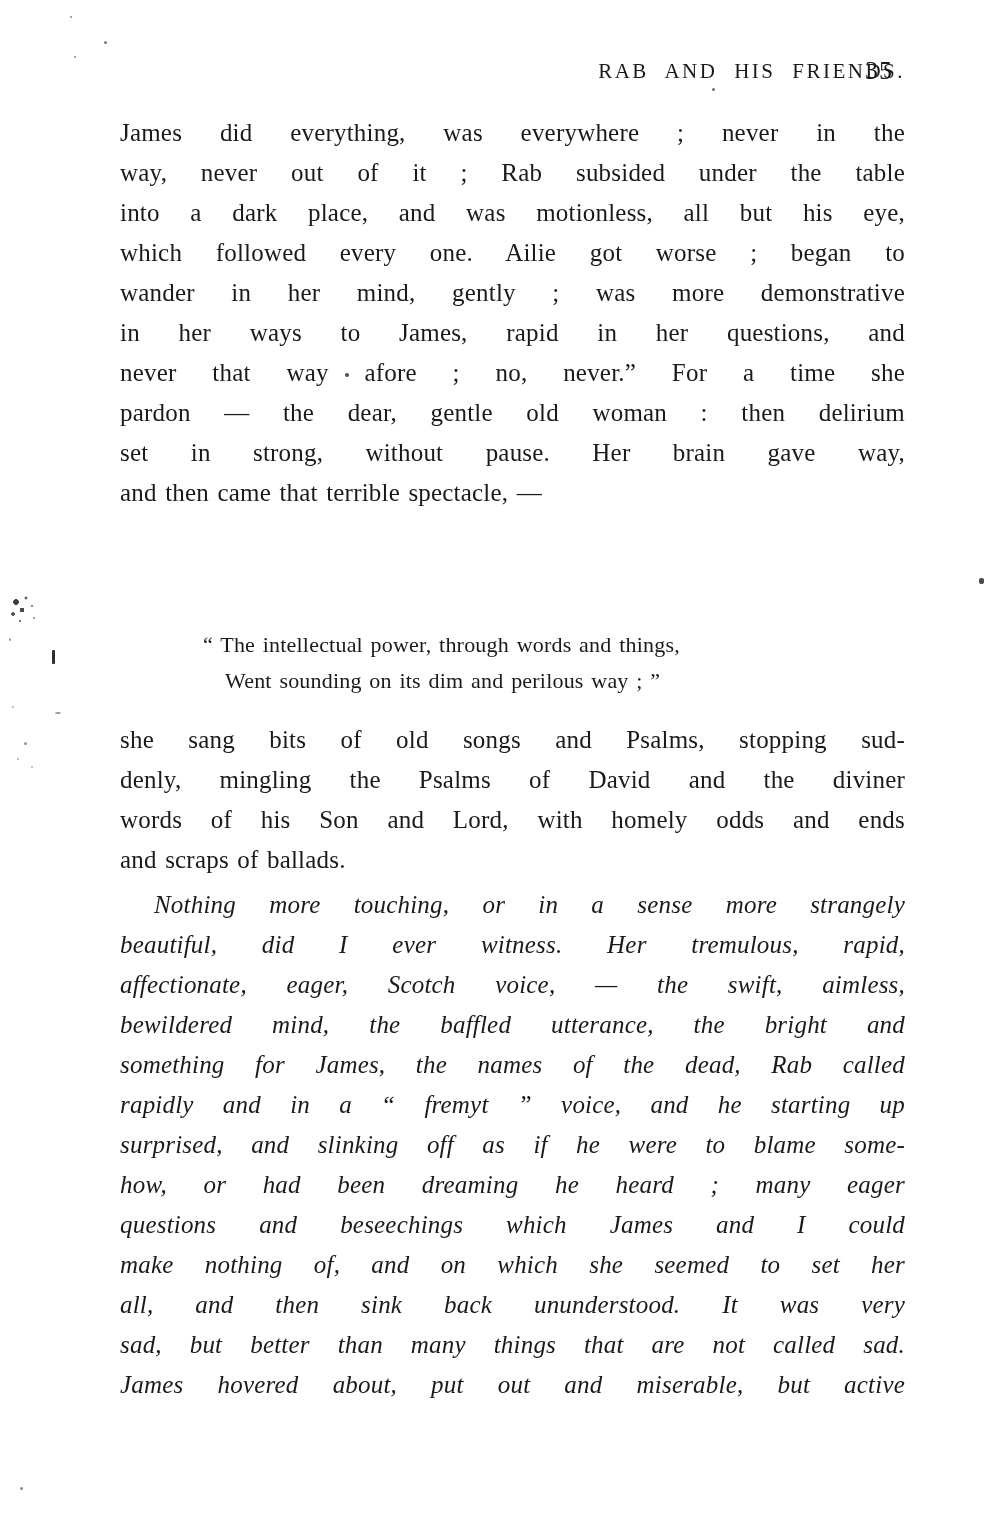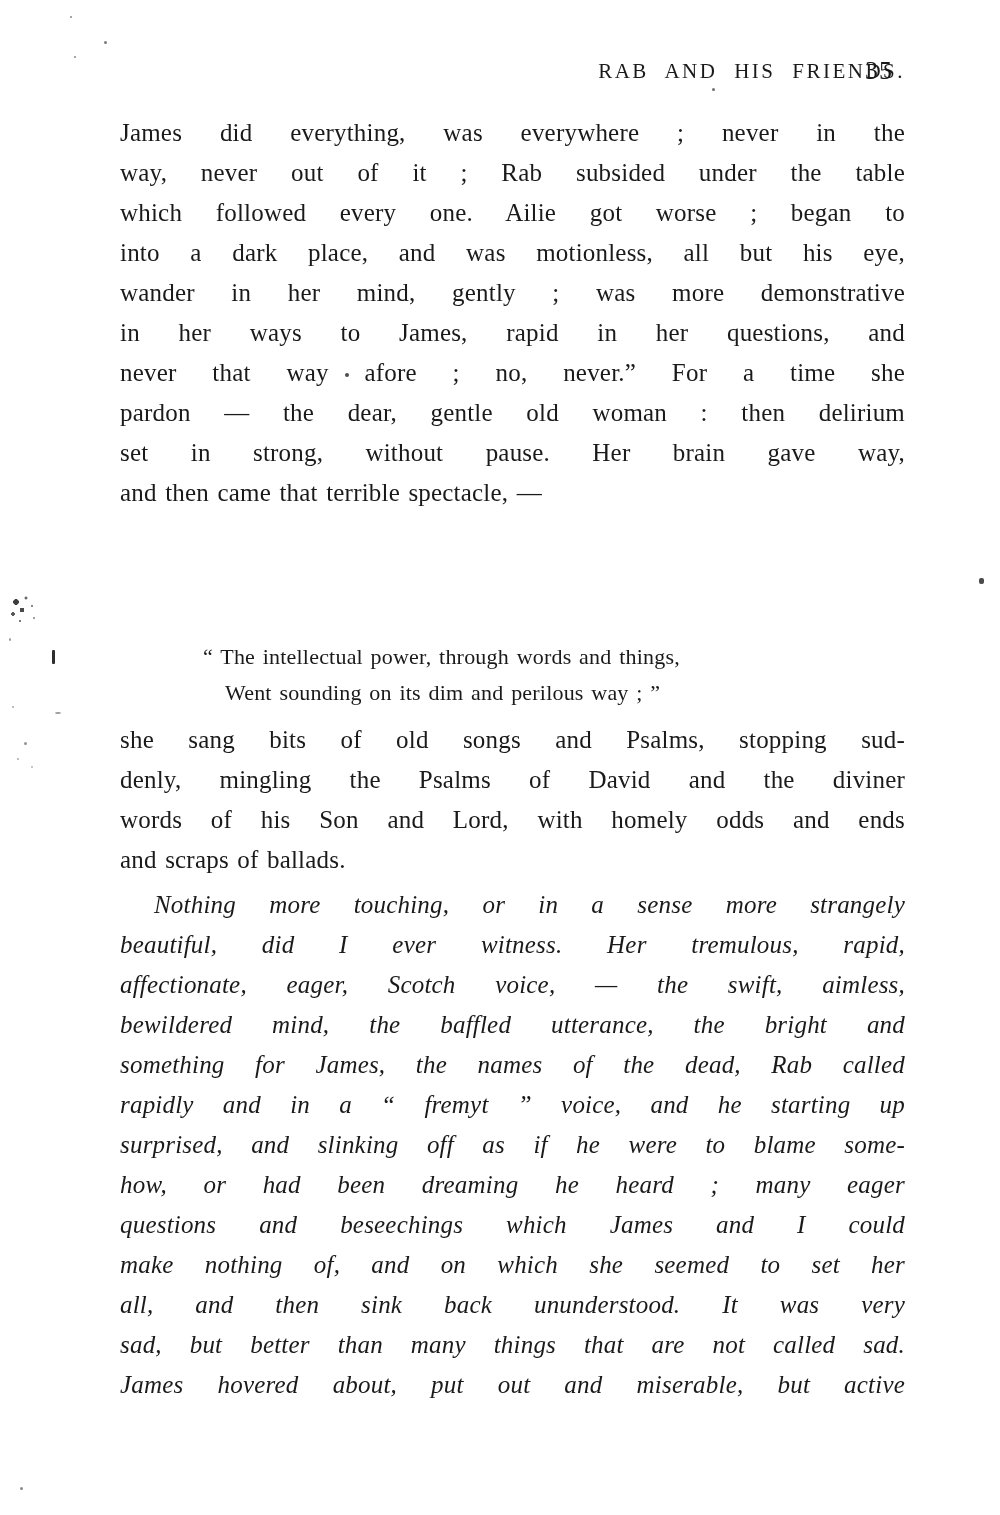--- a/index.html
+++ b/index.html
@@ -25,21 +25,21 @@
   .para { position:absolute; left:120px; width:785px; }
   .para .line {
     font-size:25px; line-height:40px; word-spacing:2px; letter-spacing:0.2px;
     text-align:justify; text-align-last:justify;
   }
   .p1 { top:113px; }
   .p2 { top:720px; }
   .p3 { top:885px;font-style:italic; }
   .p1 div.line:last-child, .p2 div.line:last-child { text-align-last:left;font-family:Liberation Serif, serif; }
   .p3 div.line:first-of-type { text-indent:34px; }
-  .verse { top:627px;margin-top:12px; }
+  .verse { top:627px; }
   .verse .line {
     font-size:22px; line-height:36px;
     text-align:left; text-align-last:auto; word-spacing:2px;
   }
   .verse div.line:nth-of-type(1) { margin-left:83px; }
   .verse div.line:nth-of-type(2) { margin-left:105px; }
   
   .artifact { position:absolute; pointer-events:none; }
   .blotch {
     left:4px; top:588px; width:36px; height:40px;
@@ -75,22 +75,22 @@
 
   <div class="running-header">
     <div class="header-title">RAB AND HIS FRIENDS.</div>
     <div class="page-number">35</div>
   </div>
 
   <div class="para p1">
 
   <div class="line">James did everything, was everywhere ; never in the</div>
       <div class="line">way, never out of it ; Rab subsided under the table</div>
+      <div class="line">into a dark place, and was motionless, all but his eye,</div>
       <div class="line">which followed every one.  Ailie got worse ; began to</div>
-      <div class="line">into a dark place, and was motionless, all but his eye,</div>
       <div class="line">wander in her mind, gently ; was more demonstrative</div>
       <div class="line">in her ways to James, rapid in her questions, and</div>
       <div class="line">never that way afore ; no, never.”  For a time she</div>
       <div class="line">pardon — the dear, gentle old woman : then delirium</div>
       <div class="line">set in strong, without pause.  Her brain gave way,</div>
       <div class="line">and then came that terrible spectacle, —</div>
     </div>
 
   <div class="para verse">
 

